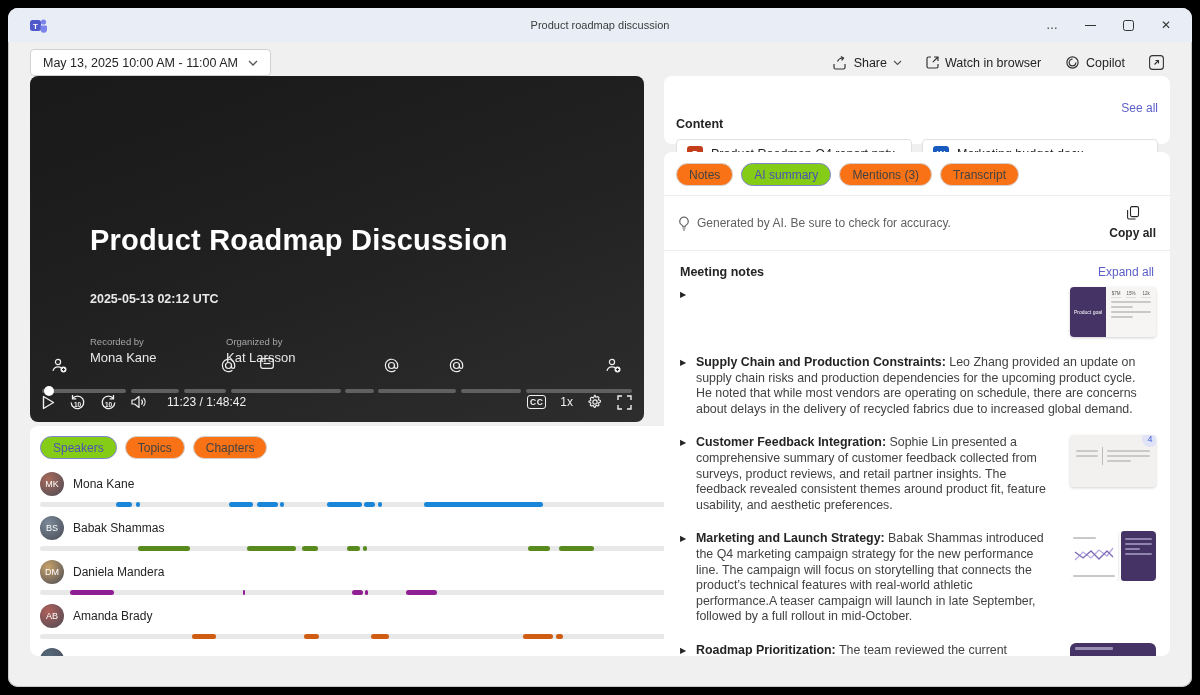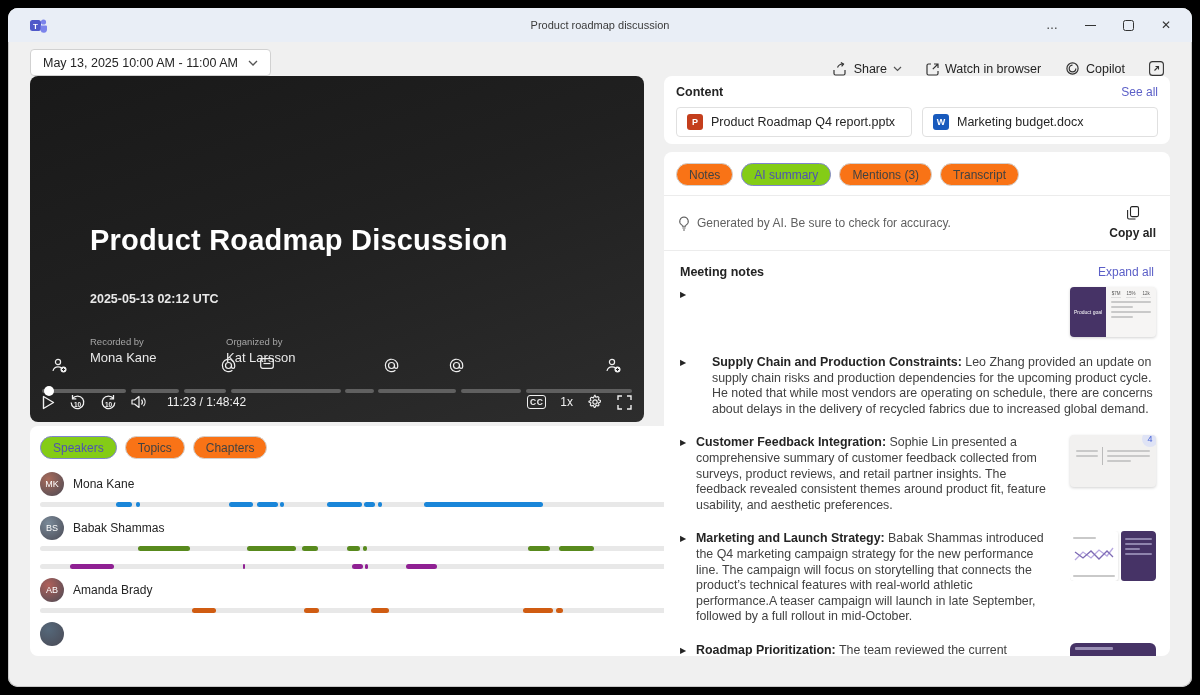--- a/index.html
+++ b/index.html
@@ -9,21 +9,21 @@
   
   .titlebar { position:relative; height:34px; background:#e9eef6; display:flex; align-items:center; }
   .teams-logo { position:absolute; left:22px; top:9px; width:17px; height:17px; }
   .win-title { position:absolute; left:0; right:0; text-align:center; font-size:11px; color:#3b3b3b; }
   .win-controls { position:absolute; right:10px; top:0; height:34px; display:flex; align-items:center; gap:6px; }
   .win-btn { width:32px; height:26px; display:flex; align-items:center; justify-content:center; font-size:12px; color:#333; border-radius:4px; cursor:default; }
 
   
   .toolbar { position:absolute; left:0; top:34px; width:100%; height:40px; display:flex; align-items:center; }
   .date-pill { position:absolute; left:22px; top:7px; height:27px; background:#fff; border:1px solid #d1d1d1; border-radius:4px; display:flex; align-items:center; gap:10px; padding:0 12px; font-size:12.5px; color:#242424; }
-  .tb-right { position:absolute; right:28px; top:7px; height:27px; display:flex; align-items:flex-end; gap:24px; }
+  .tb-right { position:absolute; right:28px; top:7px; height:27px; display:flex; align-items:center; gap:24px; }
   .tb-item { display:flex; align-items:center; gap:6px; font-size:12.5px; color:#242424; cursor:default; }
   .tb-item svg { display:block; }
 
   
   .video { position:absolute; left:22px; top:68px; width:614px; height:346px; border-radius:8px; background:linear-gradient(160deg,#191919 0%,#202020 45%,#2d2d2d 100%); overflow:hidden; }
   .v-title { position:absolute; left:60px; top:148px; font-size:29px; font-weight:bold; color:#fff; letter-spacing:.2px; }
   .v-stamp { position:absolute; left:60px; top:216px; font-size:12.5px; font-weight:bold; color:#e9e9e9; }
   .v-meta-label { position:absolute; top:260px; font-size:9.5px; color:#a6a6a6; }
   .v-meta-name  { position:absolute; top:274px; font-size:13px; color:#e8e8e8; }
   .v-markers { position:absolute; left:12px; right:12px; top:282px; height:22px; }
@@ -47,21 +47,21 @@
   .avatar { width:24px; height:24px; border-radius:50%; color:#fff; font-size:9px; display:flex; align-items:center; justify-content:center; flex:0 0 24px; }
   .spk-name { font-size:12px; color:#242424; }
   .track { position:relative; height:5px; background:#e8e8e8; border-radius:3px; margin-top:5px; }
   .track .seg { position:absolute; top:0; height:5px; border-radius:3px; }
   .lp-scrollbar { position:absolute; right:3px; top:38px; width:4px; height:92px; background:#999; border-radius:2px; }
   .panel-btn { position:absolute; right:18px; bottom:16px; width:27px; height:23px; background:#fff; border:1px solid #d1d1d1; border-radius:5px; display:flex; align-items:center; justify-content:center; }
 
   
   .content-card { position:absolute; left:656px; top:68px; width:506px; height:68px; background:#fff; border-radius:8px; padding:9px 12px; }
   .content-head { display:flex; align-items:center; }
-  .content-title { font-size:12.5px; font-weight:bold; color:#242424; }
+  .content-title { font-size:12.5px; font-weight:bold; color:#242424;margin-top:32px; }
   .link { margin-left:auto; font-size:12px; color:#5b5fc7; cursor:default; }
   .file-row { display:flex; gap:10px; margin-top:8px; }
   .file-chip { flex:1; height:30px; border:1px solid #e0e0e0; border-radius:4px; background:#fff; display:flex; align-items:center; gap:8px; padding:0 10px; font-size:12.5px; color:#242424; }
   .file-ic { width:16px; height:16px; border-radius:3px; color:#fff; font-size:9px; font-weight:bold; display:flex; align-items:center; justify-content:center; flex:0 0 16px; }
 
   .notes-card { position:absolute; left:656px; top:144px; width:506px; height:504px; background:#fff; border-radius:8px; overflow:hidden; }
   .notes-tabs { display:flex; gap:8px; padding:11px 0 9px 12px; border-bottom:1px solid #ececec; }
   .ai-row { display:flex; align-items:center; padding:10px 14px; border-bottom:1px solid #ececec; color:#616161; font-size:12px; gap:7px; }
   .copy-all { margin-left:auto; display:flex; align-items:center; gap:6px; font-size:12px; font-weight:bold; color:#242424; cursor:default;flex-direction:column; }
   .mn-head { display:flex; align-items:center; padding:14px 16px 6px 16px; }
@@ -326,20 +326,24 @@
             <div class="seg" style="left:15.2%;width:8%;background:#588a1d"></div>
             <div class="seg" style="left:32.1%;width:7.5%;background:#588a1d"></div>
             <div class="seg" style="left:40.6%;width:2.5%;background:#588a1d"></div>
             <div class="seg" style="left:47.5%;width:2%;background:#588a1d"></div>
             <div class="seg" style="left:50%;width:0.6%;background:#588a1d"></div>
             <div class="seg" style="left:75.5%;width:3.4%;background:#588a1d"></div>
             <div class="seg" style="left:80.4%;width:5.4%;background:#588a1d"></div>
           </div>
         </div>
         <div class="speaker-row">
+          <div class="spk-head">
+       <div class="avatar" style="background:radial-gradient(circle at 35% 30%, #c7a26a, #4a4a55)">DM</div>
+       <span class="spk-name">Daniela Mandera</span>
+     </div>
           <div class="track">
             <div class="seg" style="left:4.6%;width:6.8%;background:#8f2093"></div>
             <div class="seg" style="left:31.4%;width:0.4%;background:#8f2093"></div>
             <div class="seg" style="left:48.3%;width:1.7%;background:#8f2093"></div>
             <div class="seg" style="left:50.3%;width:0.5%;background:#8f2093"></div>
             <div class="seg" style="left:56.6%;width:4.8%;background:#8f2093"></div>
           </div>
         </div>
         <div class="speaker-row">
           <div class="spk-head">
@@ -433,21 +437,21 @@
         <div class="th-line"></div>
                 <div class="th-line short"></div>
                 <div class="th-line"></div>
                 <div class="th-line short"></div>
       </div>
             </div>
           </span>
         </div>
         <div class="bullet">
           <span class="b-arrow">▶</span>
-     <span class="b-text" style="width:448px;flex:0 0 448px;margin-left:16px;"><b>Supply Chain and Production Constraints:</b> Leo Zhang provided an update on supply chain risks and production dependencies for the upcoming product cycle. He noted that while most vendors are operating on schedule, there are concerns about delays in the delivery of recycled fabrics due to increased global demand.</span>
+     <span class="b-text" style="width:448px;flex:0 0 448px;"><b>Supply Chain and Production Constraints:</b> Leo Zhang provided an update on supply chain risks and production dependencies for the upcoming product cycle. He noted that while most vendors are operating on schedule, there are concerns about delays in the delivery of recycled fabrics due to increased global demand.</span>
         </div>
         <div class="bullet">
           <span class="b-arrow">▶</span>
      <span class="b-text" style="width:358px;flex:0 0 358px;"><b>Customer Feedback Integration:</b> Sophie Lin presented a comprehensive summary of customer feedback collected from surveys, product reviews, and retail partner insights. The feedback revealed consistent themes around product fit, feature usability, and aesthetic preferences.</span>
           <span class="b-thumb">
             <div class="thumb th2">
       <div class="badge4">4</div>
       <div class="th2-body">
         <div class="th2-left">
                   <div class="th-line"></div>

